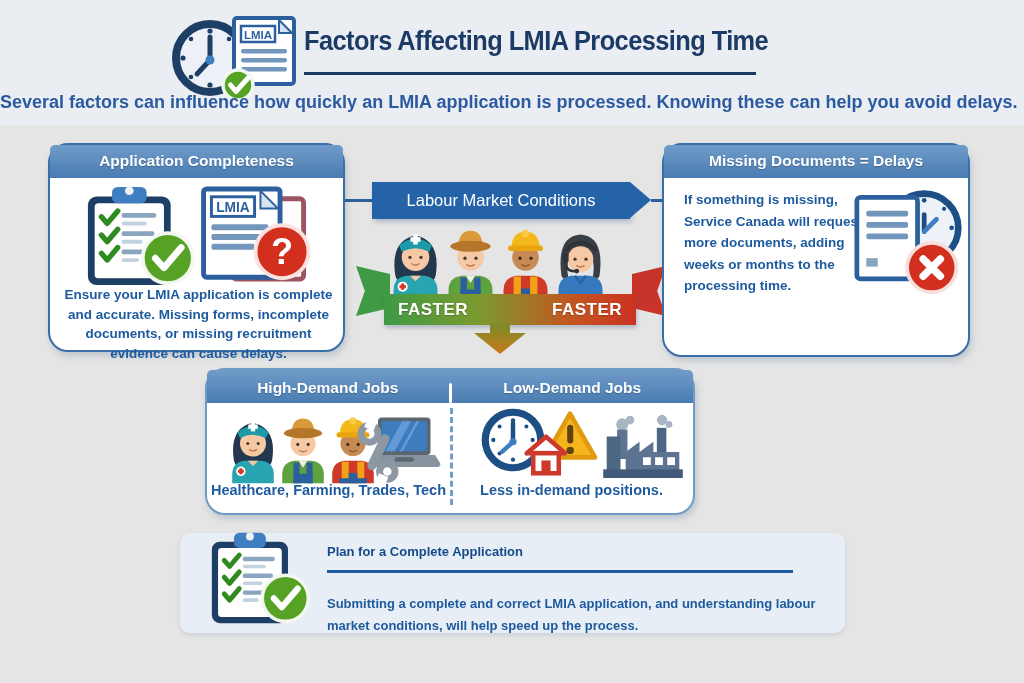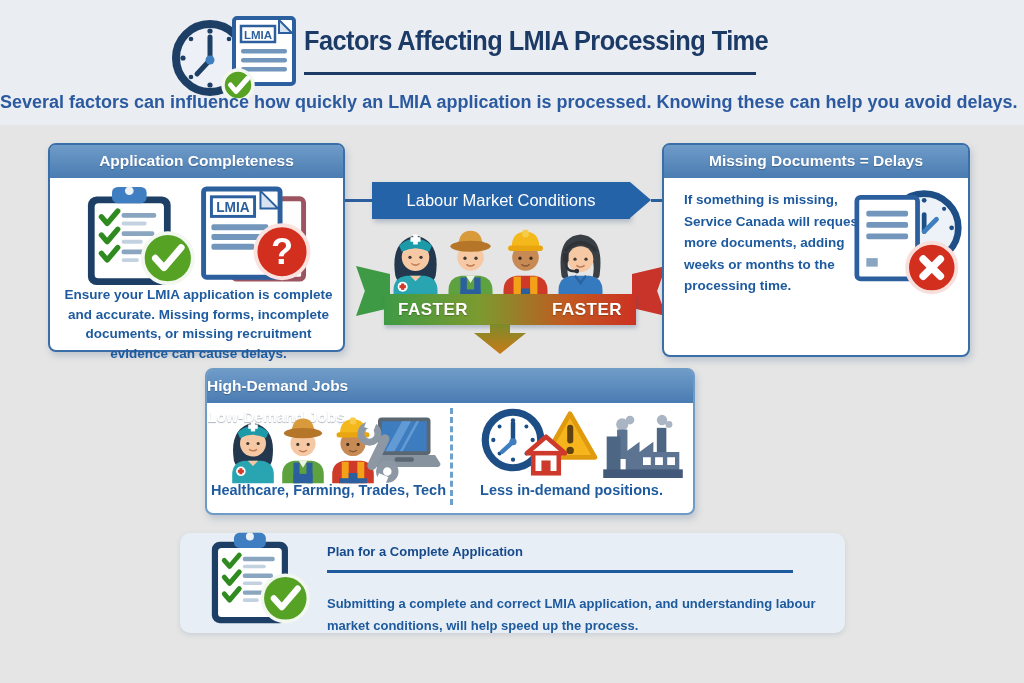--- a/index.html
+++ b/index.html
@@ -18,21 +18,21 @@
     white-space:nowrap; letter-spacing:-0.6px; transform:scaleX(.94); transform-origin:left top;
   }
   .title-rule { left:304px; top:72px; width:452px; height:3px; background:#1c3a66; }
   .subtitle {
     left:0; top:92px; width:1024px; text-align:left;
     font-size:18px; font-weight:600; color:#2b5aa0;
   }
 
   
   .card {
-    background:#fff; border:2px solid #3a6ea8; border-radius:8px;
+    background:#fff; border:2px solid #3a6ea8; border-radius:20px;
     box-shadow:2px 4px 7px rgba(55,85,125,.22);
   }
   .card-head {
     height:33px; line-height:31px; text-align:center;
     background:linear-gradient(180deg,#6f9bc8,#4a7cb2);
     border-radius:5px 5px 0 0; color:#fff; font-weight:700; font-size:15.5px;
     text-shadow:0 1px 1px rgba(20,40,70,.35);
   }
   .body-text { color:#1d5a9e; font-weight:600; }
 
@@ -65,21 +65,21 @@
   .speed-band span { color:#fff; font-weight:700; font-size:17px; letter-spacing:.5px;
     text-shadow:0 1px 1px rgba(60,40,10,.35); }
 
   
   .box-missing { left:662px; top:143px; width:308px; height:214px; }
   .box-missing .txt { position:absolute; left:20px; top:44px; width:192px;
     font-size:13.5px; line-height:21.5px; }
 
   
   .box-demand { left:205px; top:368px; width:490px; height:147px; border-color:#6f9cc6; }
-  .demand-head { display:flex; align-items:flex-start;flex-direction:column; }
+  .demand-head { display:flex; align-items:flex-end; }
   .demand-head .half { flex:1; }
   .demand-bar { width:3px; height:20px; background:#fff; border-radius:2px; }
   .demand-divider { position:absolute; left:50%; top:38px; bottom:8px;
     border-left:3px dashed #6fa0cc; }
   .caption { position:absolute; top:112px; width:243px; text-align:center;
     font-size:14.5px; color:#1d5a9e; font-weight:600; }
 
   
   .box-plan { left:180px; top:533px; width:665px; height:100px;
     background:#e8eef5; border-radius:10px; box-shadow:0 2px 5px rgba(60,90,130,.15); }

